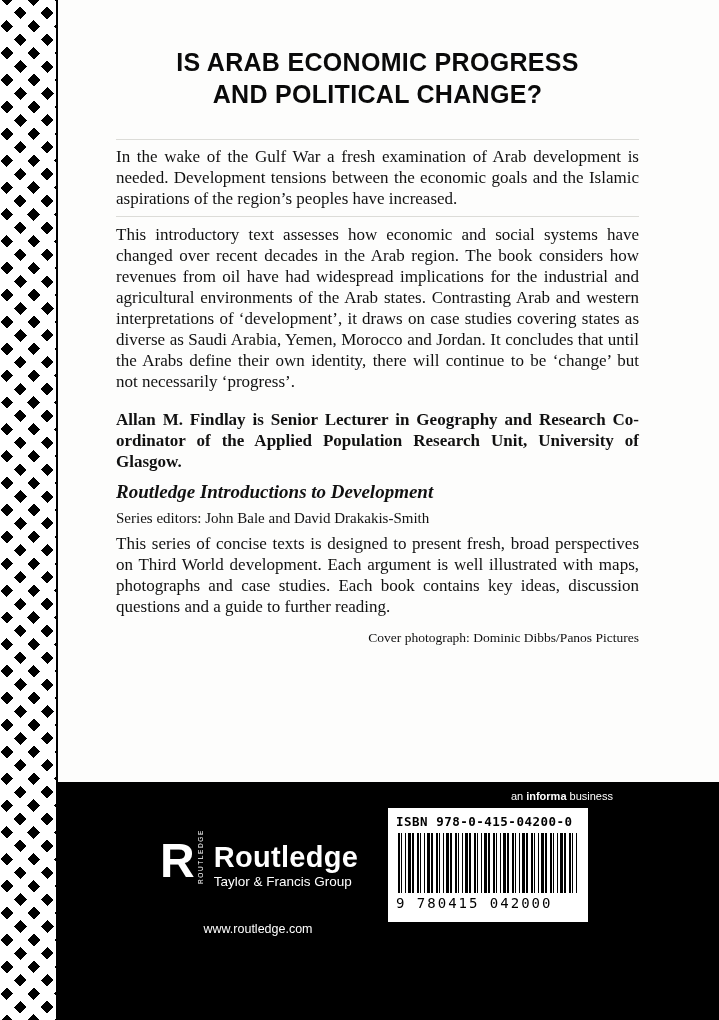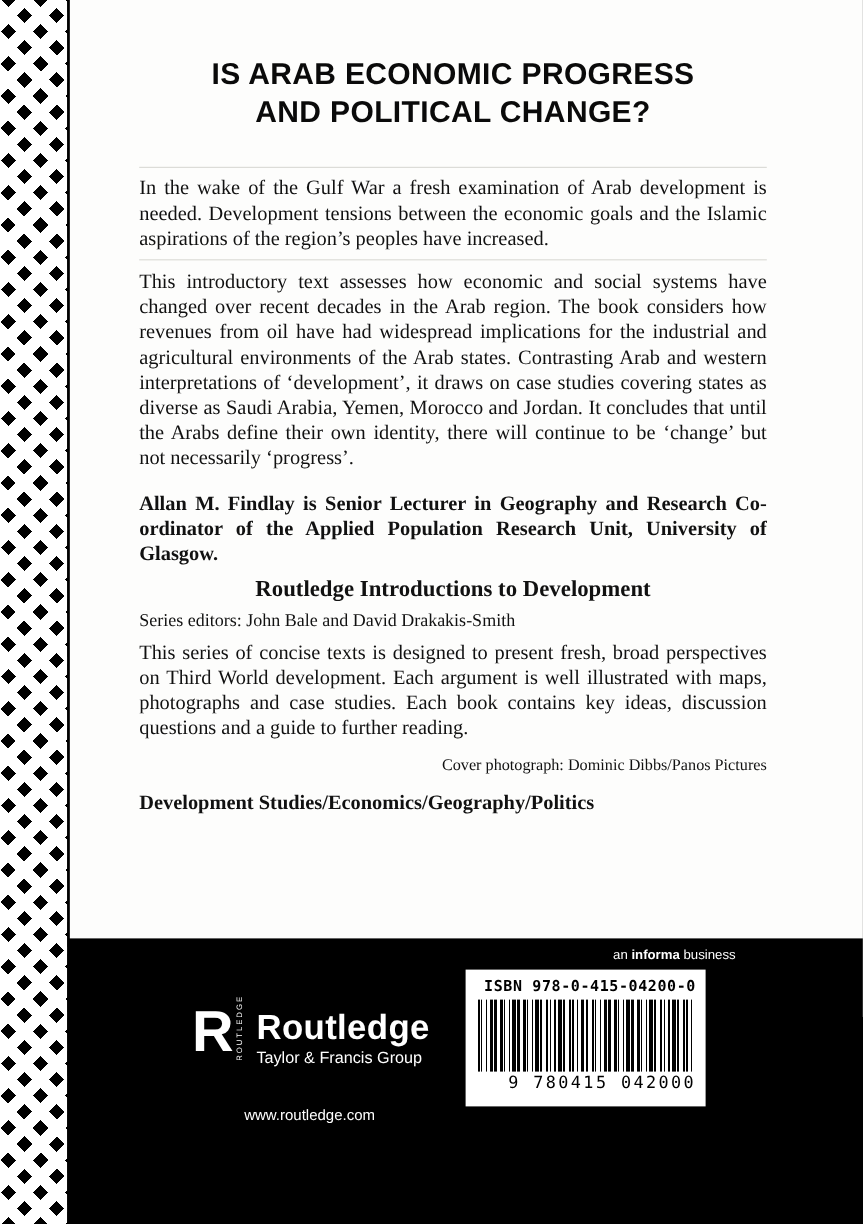--- a/index.html
+++ b/index.html
@@ -23,34 +23,34 @@
   .rule{border:none;border-top:1px solid #dcdcd8;margin:0;}
   .rule1{margin-top:29px;}
   .rule2{margin-top:7px;}
 
   p{margin:0;text-align:justify;font-size:17px;line-height:21px;}
   .p1{margin-top:6px;}
   .p2{margin-top:7px;}
   .p3{margin-top:17px;font-weight:bold;}
   .p4{margin-top:5px;}
 
-  h2.series-heading{font-size:19px;font-weight:bold;margin:8px 0 0;line-height:24px;text-align:center;}
+  h2.series-heading{font-size:19px;font-style:italic;font-weight:bold;margin:8px 0 0;line-height:24px;}
   .editors{margin-top:4px;font-size:15px;line-height:20px;text-align:left;}
   .credit{margin-top:12px;font-size:13.5px;line-height:18px;text-align:right;}
   .subjects{margin-top:11px;font-size:17px;font-weight:bold;text-align:left;}
 
   
   .footer{position:absolute;left:0;right:0;bottom:0;height:238px;background:#000;color:#fff;z-index:2;}
 
   .informa{position:absolute;top:8px;right:134px;font-family:"Liberation Sans",sans-serif;
            font-size:11px;color:#fff;}
   .informa b{font-weight:bold;}
 
   .barcode-box{position:absolute;left:388px;top:26px;width:200px;height:114px;background:#fff;
-               color:#000;box-sizing:border-box;padding:6px 8px 4px;text-align:right;}
+               color:#000;box-sizing:border-box;padding:6px 8px 4px;text-align:left;}
   .isbn{font-family:"DejaVu Sans Mono",monospace;font-weight:bold;font-size:12.5px;
         letter-spacing:.5px;white-space:nowrap;}
   .bars{height:60px;margin:4px 2px 0;background:
         repeating-linear-gradient(90deg,#000 0 2px,#fff 2px 3px,#000 3px 4px,#fff 4px 7px,
         #000 7px 8px,#fff 8px 10px,#000 10px 13px,#fff 13px 14px,#000 14px 16px,#fff 16px 19px);}
   .digits{font-family:"DejaVu Sans Mono",monospace;font-size:14px;letter-spacing:2px;
           margin-top:2px;white-space:nowrap;}
 
   .logo{position:absolute;left:160px;top:58px;display:flex;align-items:flex-start;
         font-family:"Liberation Sans",sans-serif;}
@@ -84,21 +84,20 @@
 
     <p class="p2">This introductory text assesses how economic and social systems have changed over recent decades in the Arab region. The book considers how revenues from oil have had widespread implications for the industrial and agricultural environments of the Arab states. Contrasting Arab and western interpretations of ‘development’, it draws on case studies covering states as diverse as Saudi Arabia, Yemen, Morocco and Jordan. It concludes that until the Arabs define their own identity, there will continue to be ‘change’ but not necessarily ‘progress’.</p>
 
     <p class="p3"><strong>Allan M. Findlay</strong><span> is Senior Lecturer in Geography and Research Co-ordinator of the Applied Population Research Unit, University of Glasgow.</span></p>
 
     <h2 class="series-heading">Routledge Introductions to Development</h2>
     <p class="editors">Series editors: John Bale and David Drakakis-Smith</p>
     <p class="p4">This series of concise texts is designed to present fresh, broad perspectives on Third World development. Each argument is well illustrated with maps, photographs and case studies. Each book contains key ideas, discussion questions and a guide to further reading.</p>
 
     <p class="credit">Cover photograph: Dominic Dibbs/Panos Pictures</p>
-    <p class="subjects">Development Studies/Economics/Geography/Politics</p>
   </div>
 
   <div class="footer">
 
     <div class="informa"><span>an </span><b>informa</b><span> business</span></div>
 
     <div class="logo">
       <span class="big-r">R</span>
       <span class="vertical-name">ROUTLEDGE</span>
       <span class="wordmark">

